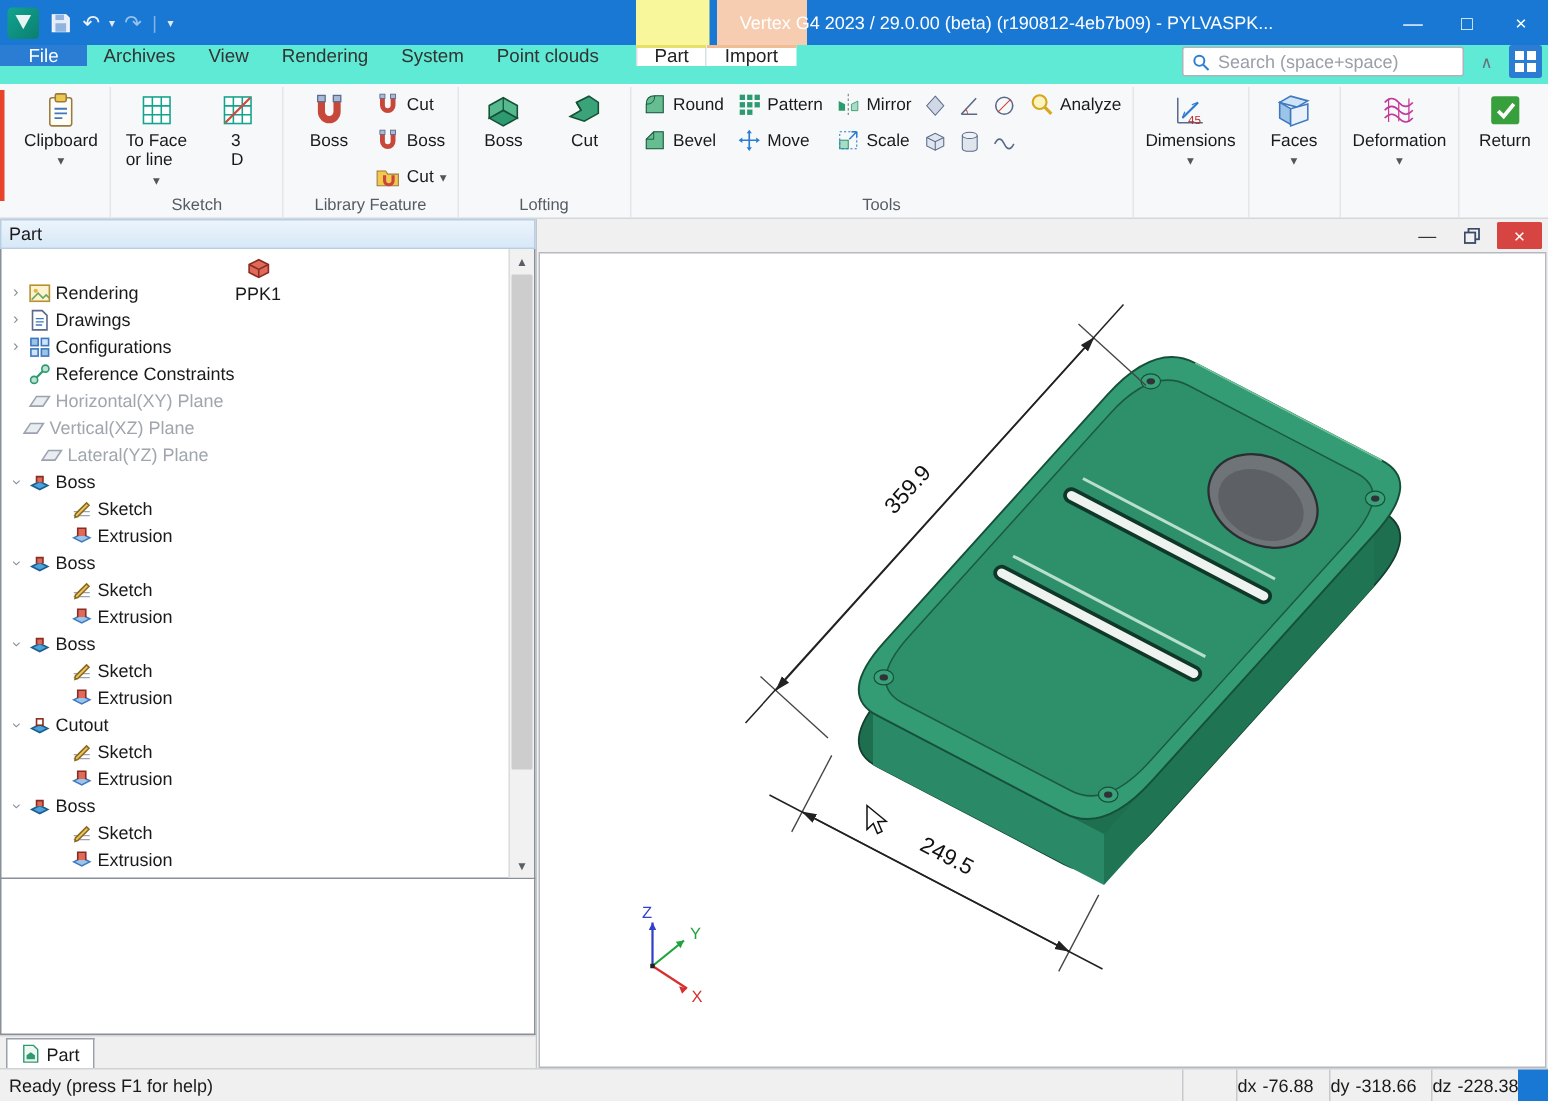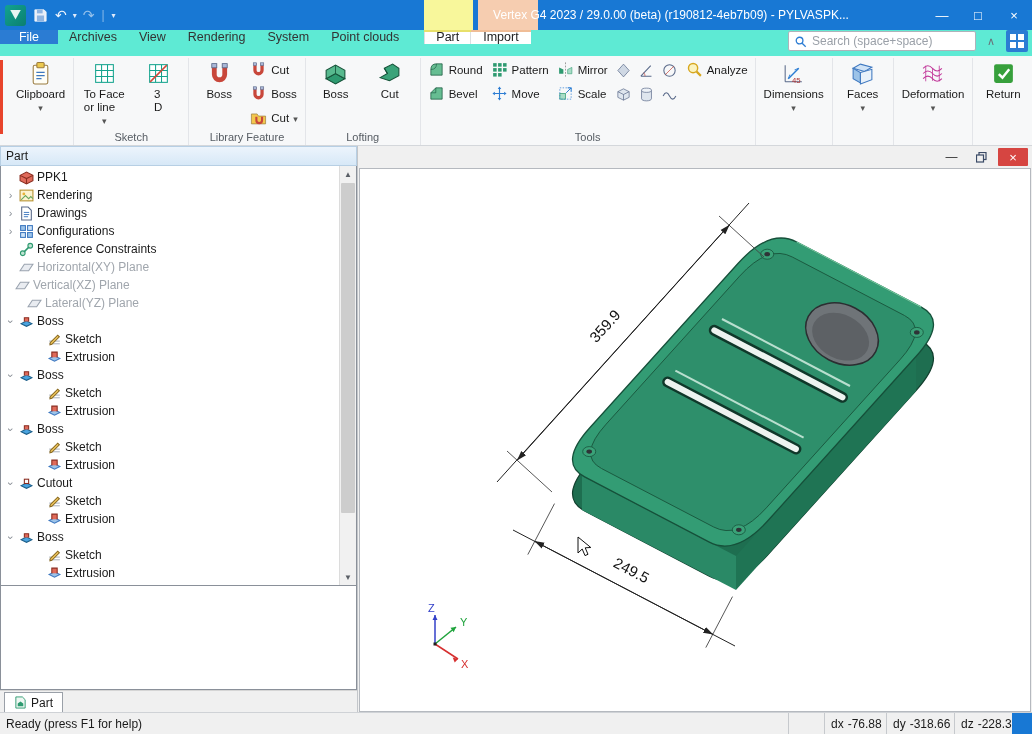--- a/index.html
+++ b/index.html
@@ -88,21 +88,21 @@
   .vp-strip{height:22px;display:flex;justify-content:flex-end;align-items:center;gap:3px;padding-right:4px;background:#f0f0f0;}
   .vpbtn{width:27px;height:18px;display:flex;align-items:center;justify-content:center;font-size:12px;color:#333;}
   .vpbtn.restore svg{width:11px;height:11px;display:block;}
   .vpbtn.close{background:#d64541;color:#fff;width:30px;border-radius:1px;font-size:13px;}
   .vp-canvas{flex:1;margin:0 1px 0 1px;background:#fff;border:1px solid #b5b9bf;position:relative;min-height:0;}
   .vp-canvas svg.scene{position:absolute;inset:0;width:100%;height:100%;}
 
   
   .status{height:22px;background:#f0f0f0;border-top:1px solid #cfd2d6;display:flex;align-items:center;font-size:12px;flex:0 0 auto;}
   .status .msg{padding-left:6px;flex:1;white-space:nowrap;}
-  .cell{height:100%;border-left:1px solid #c6c9cd;display:flex;align-items:center;padding-left:6px;gap:4px;overflow:hidden;white-space:nowrap;}
+  .cell{height:100%;border-left:1px solid #c6c9cd;display:flex;align-items:center;gap:4px;overflow:hidden;white-space:nowrap;}
   .cell.empty{width:36px;padding:0;}
   .cell.dx{width:62px;}.cell.dy{width:68px;}.cell.dz{width:58px;}
   .grip{width:20px;height:100%;background:#1878d4;flex:0 0 auto;}
 </style>
 </head>
 <body>
 
 <div class="window">
 
   <div class="titlebar">
@@ -488,21 +488,21 @@
       <div class="glabel"></div>
     </div>
   </div>
 
   <div class="main">
 
     <div class="left">
       <div class="panel-header">Part</div>
       <div class="tree-wrap">
         <div class="tree">
-            <div class="trow" style="padding-left: 4px;">
+            <div class="trow" style="padding-left: 4px; flex-direction: column;">
               <span class="chev"></span>
               <span class="ticon">
                 <svg viewBox="0 0 14 14">
                   <path d="M1 5l6-3 6 3v5l-6 3-6-3z" fill="#e06a5a" stroke="#8a2d20"></path>
                   <path d="M1 5l6 3 6-3M7 8v5" stroke="#8a2d20" fill="none"></path>
                 </svg>
               </span>
               <span>PPK1</span>
             </div>
             <div class="trow" style="padding-left: 4px;">

